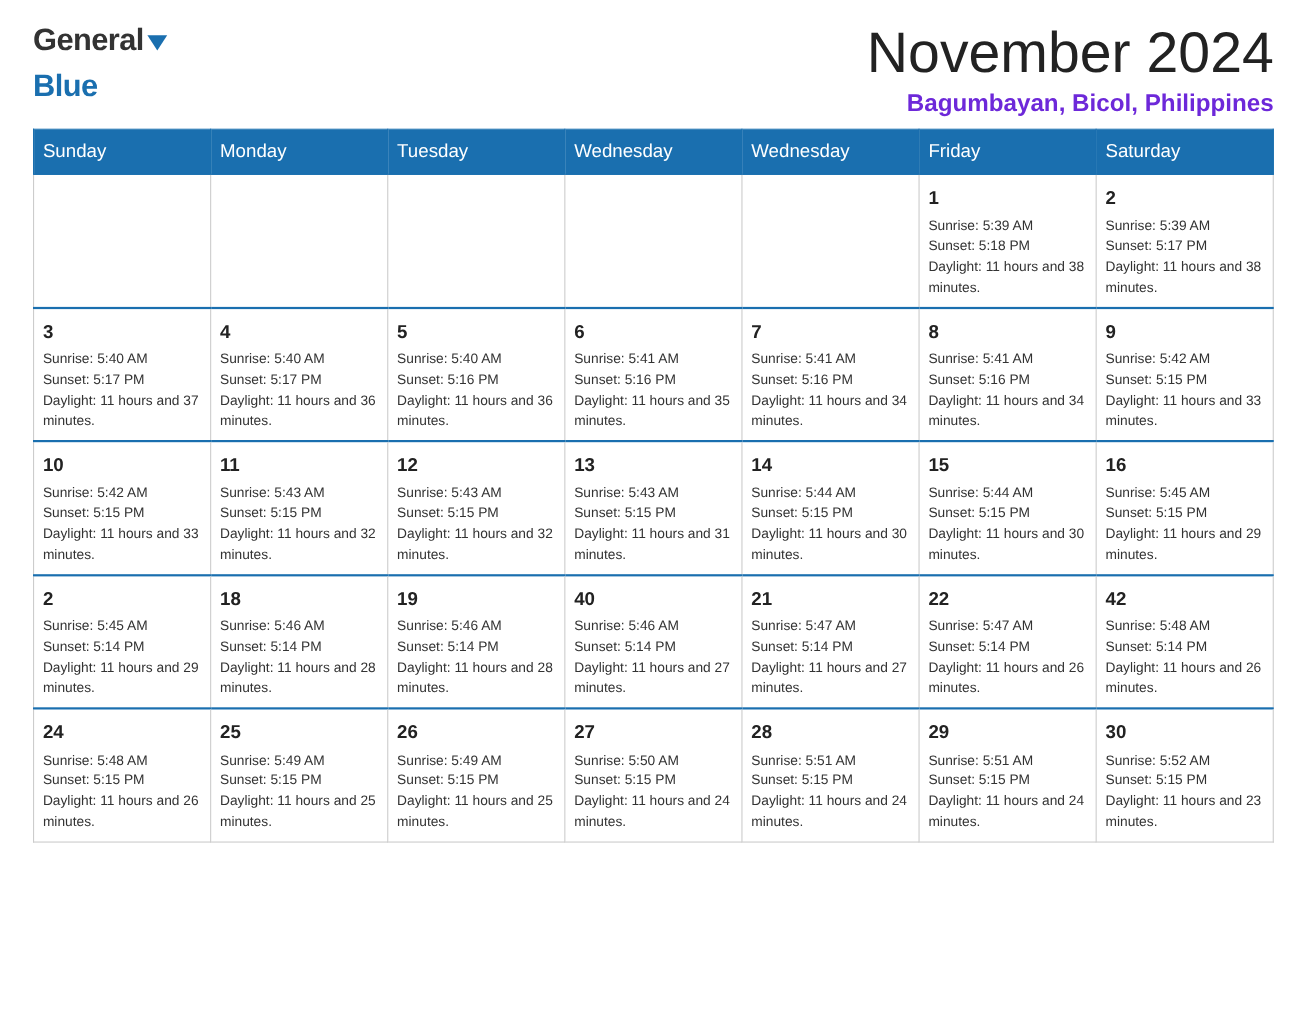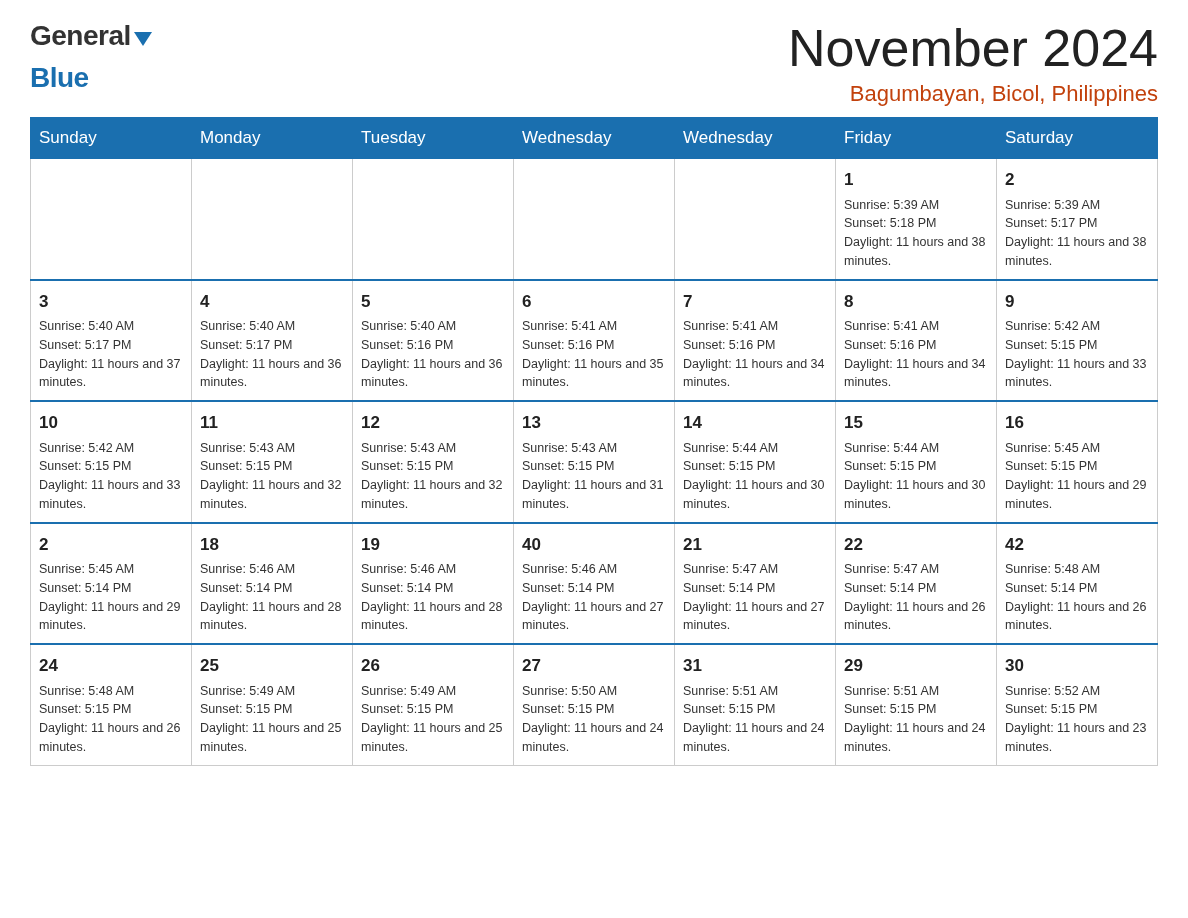--- a/index.html
+++ b/index.html
@@ -51,22 +51,22 @@
     }
     .month-title {
       font-size: 52px;
       font-weight: 300;
       color: #222;
       line-height: 1.1;
       margin-left: 30px;
     }
     .location-title {
       font-size: 22px;
-      color: #c2410c;
-      font-weight: normal;
+      color: #6d28d9;
+      font-weight: bold;
       margin-top: 4px;
     }
     .calendar {
       width: 100%;
       border-collapse: collapse;
       margin-top: 10px;
       border: 1.5px solid #ccc;
     }
     .calendar th {
       background-color: #1a6faf;
@@ -301,21 +301,21 @@
           <div>Sunset: 5:15 PM</div>
           <div>Daylight: 11 hours and 25 minutes.</div>
         </td>
         <td>
           <span class="day-num">27</span>
           <div>Sunrise: 5:50 AM</div>
           <div>Sunset: 5:15 PM</div>
           <div>Daylight: 11 hours and 24 minutes.</div>
         </td>
         <td>
-          <span class="day-num">31</span>
+          <span class="day-num">28</span>
           <div>Sunrise: 5:51 AM</div>
           <div>Sunset: 5:15 PM</div>
           <div>Daylight: 11 hours and 24 minutes.</div>
         </td>
         <td>
           <span class="day-num">29</span>
           <div>Sunrise: 5:51 AM</div>
           <div>Sunset: 5:15 PM</div>
           <div>Daylight: 11 hours and 24 minutes.</div>
         </td>

